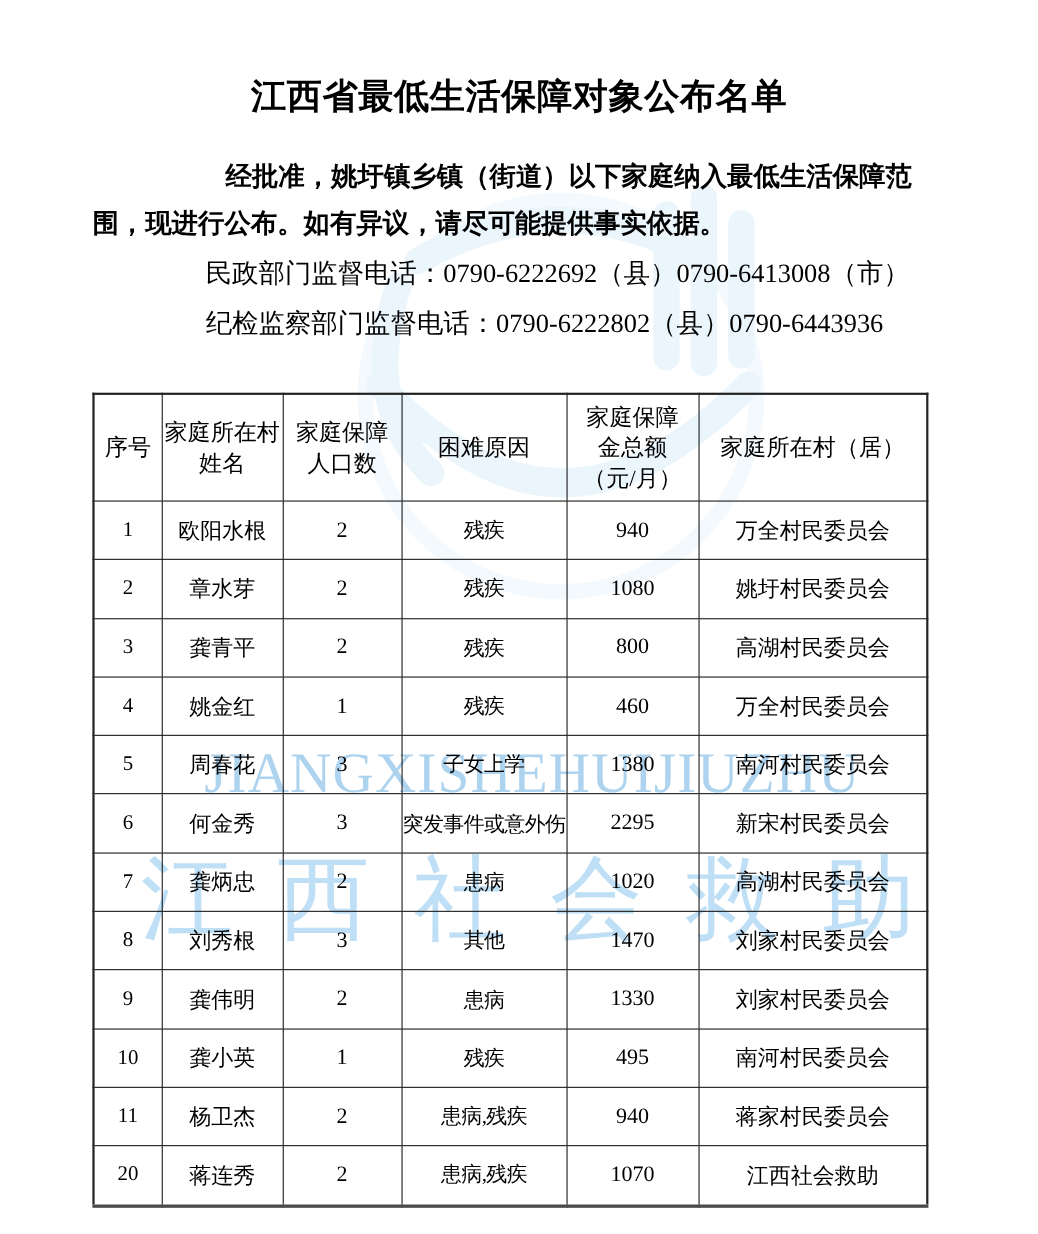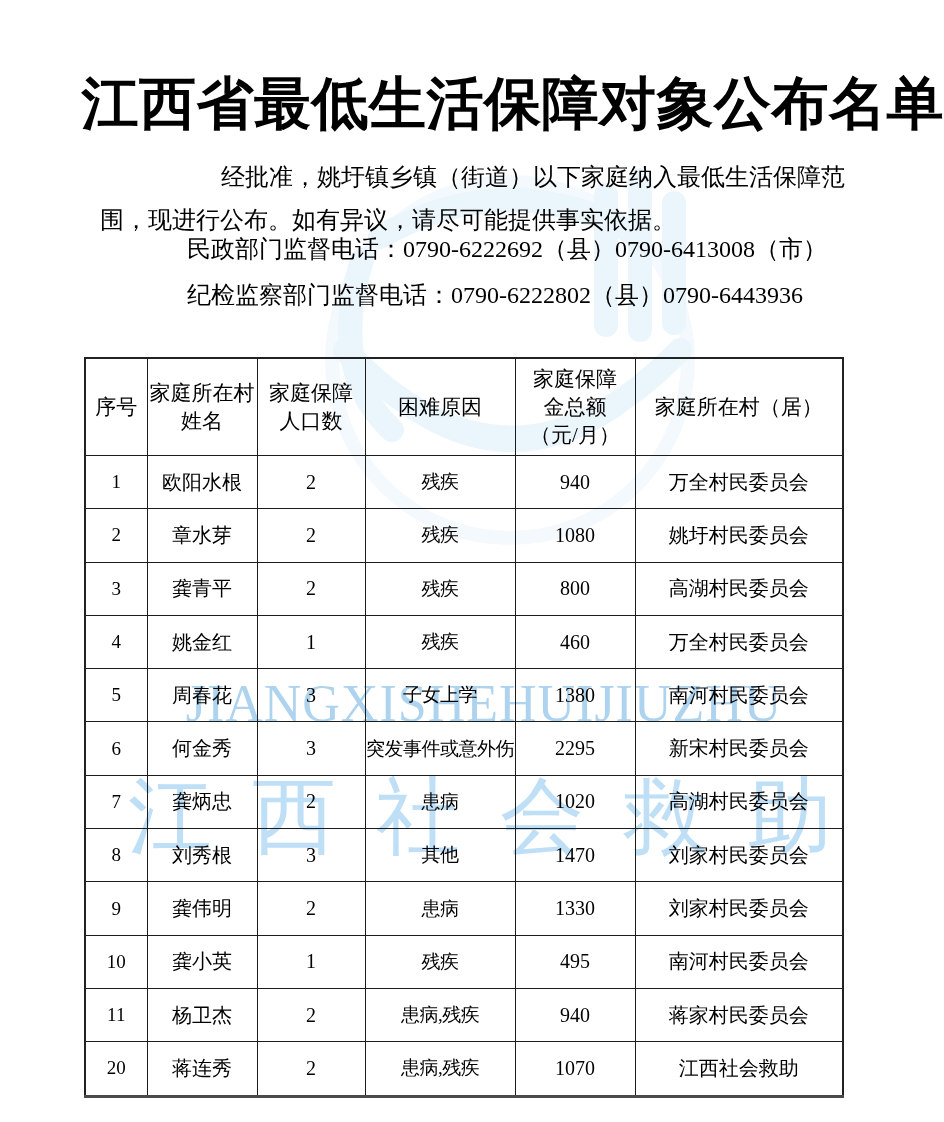--- a/index.html
+++ b/index.html
@@ -17,26 +17,26 @@
     font-size:52px; letter-spacing:1px; color:#aed3ee; white-space:nowrap;padding-left:12px;
   }
   .wm-cn {
     position:absolute; left:128px; top:760px; font-size:84px; letter-spacing:40px;
     color:#bedff6; white-space:nowrap;
   }
 
   
   .content { position:absolute; inset:0; z-index:1; }
   .doc-title {
-    position:absolute; top:66px; left:0; width:944px; text-align:right;
-    font-size:57px; font-weight:bold; letter-spacing:0.5px; margin:0; color:#000;
+    position:absolute; top:66px; left:0; width:944px; text-align:center;
+    font-size:32px; font-weight:bold; letter-spacing:0.5px; margin:0; color:#000;
   }
   .intro {
-    position:absolute; top:140px; left:84px; width:778px; margin:16px;
-    font-size:24px; line-height:43px; text-indent:121px; color:#000;
+    position:absolute; top:140px; left:84px; width:778px; margin:0;
+    font-size:24px; line-height:43px; text-indent:121px; color:#000;font-weight:bold;
   }
   .phone-line { position:absolute; left:187px; margin:0; font-size:24px; line-height:46px; white-space:nowrap; color:#000; }
   .phone-1 { top:226px; }
   .phone-2 { top:272px; }
 
   
   table.roster {
     position:absolute; top:357px; left:84px; width:758px;
     border-collapse:collapse; table-layout:fixed; background:transparent;
     border:2px solid #222; border-bottom:3px solid #4a4a4a;

